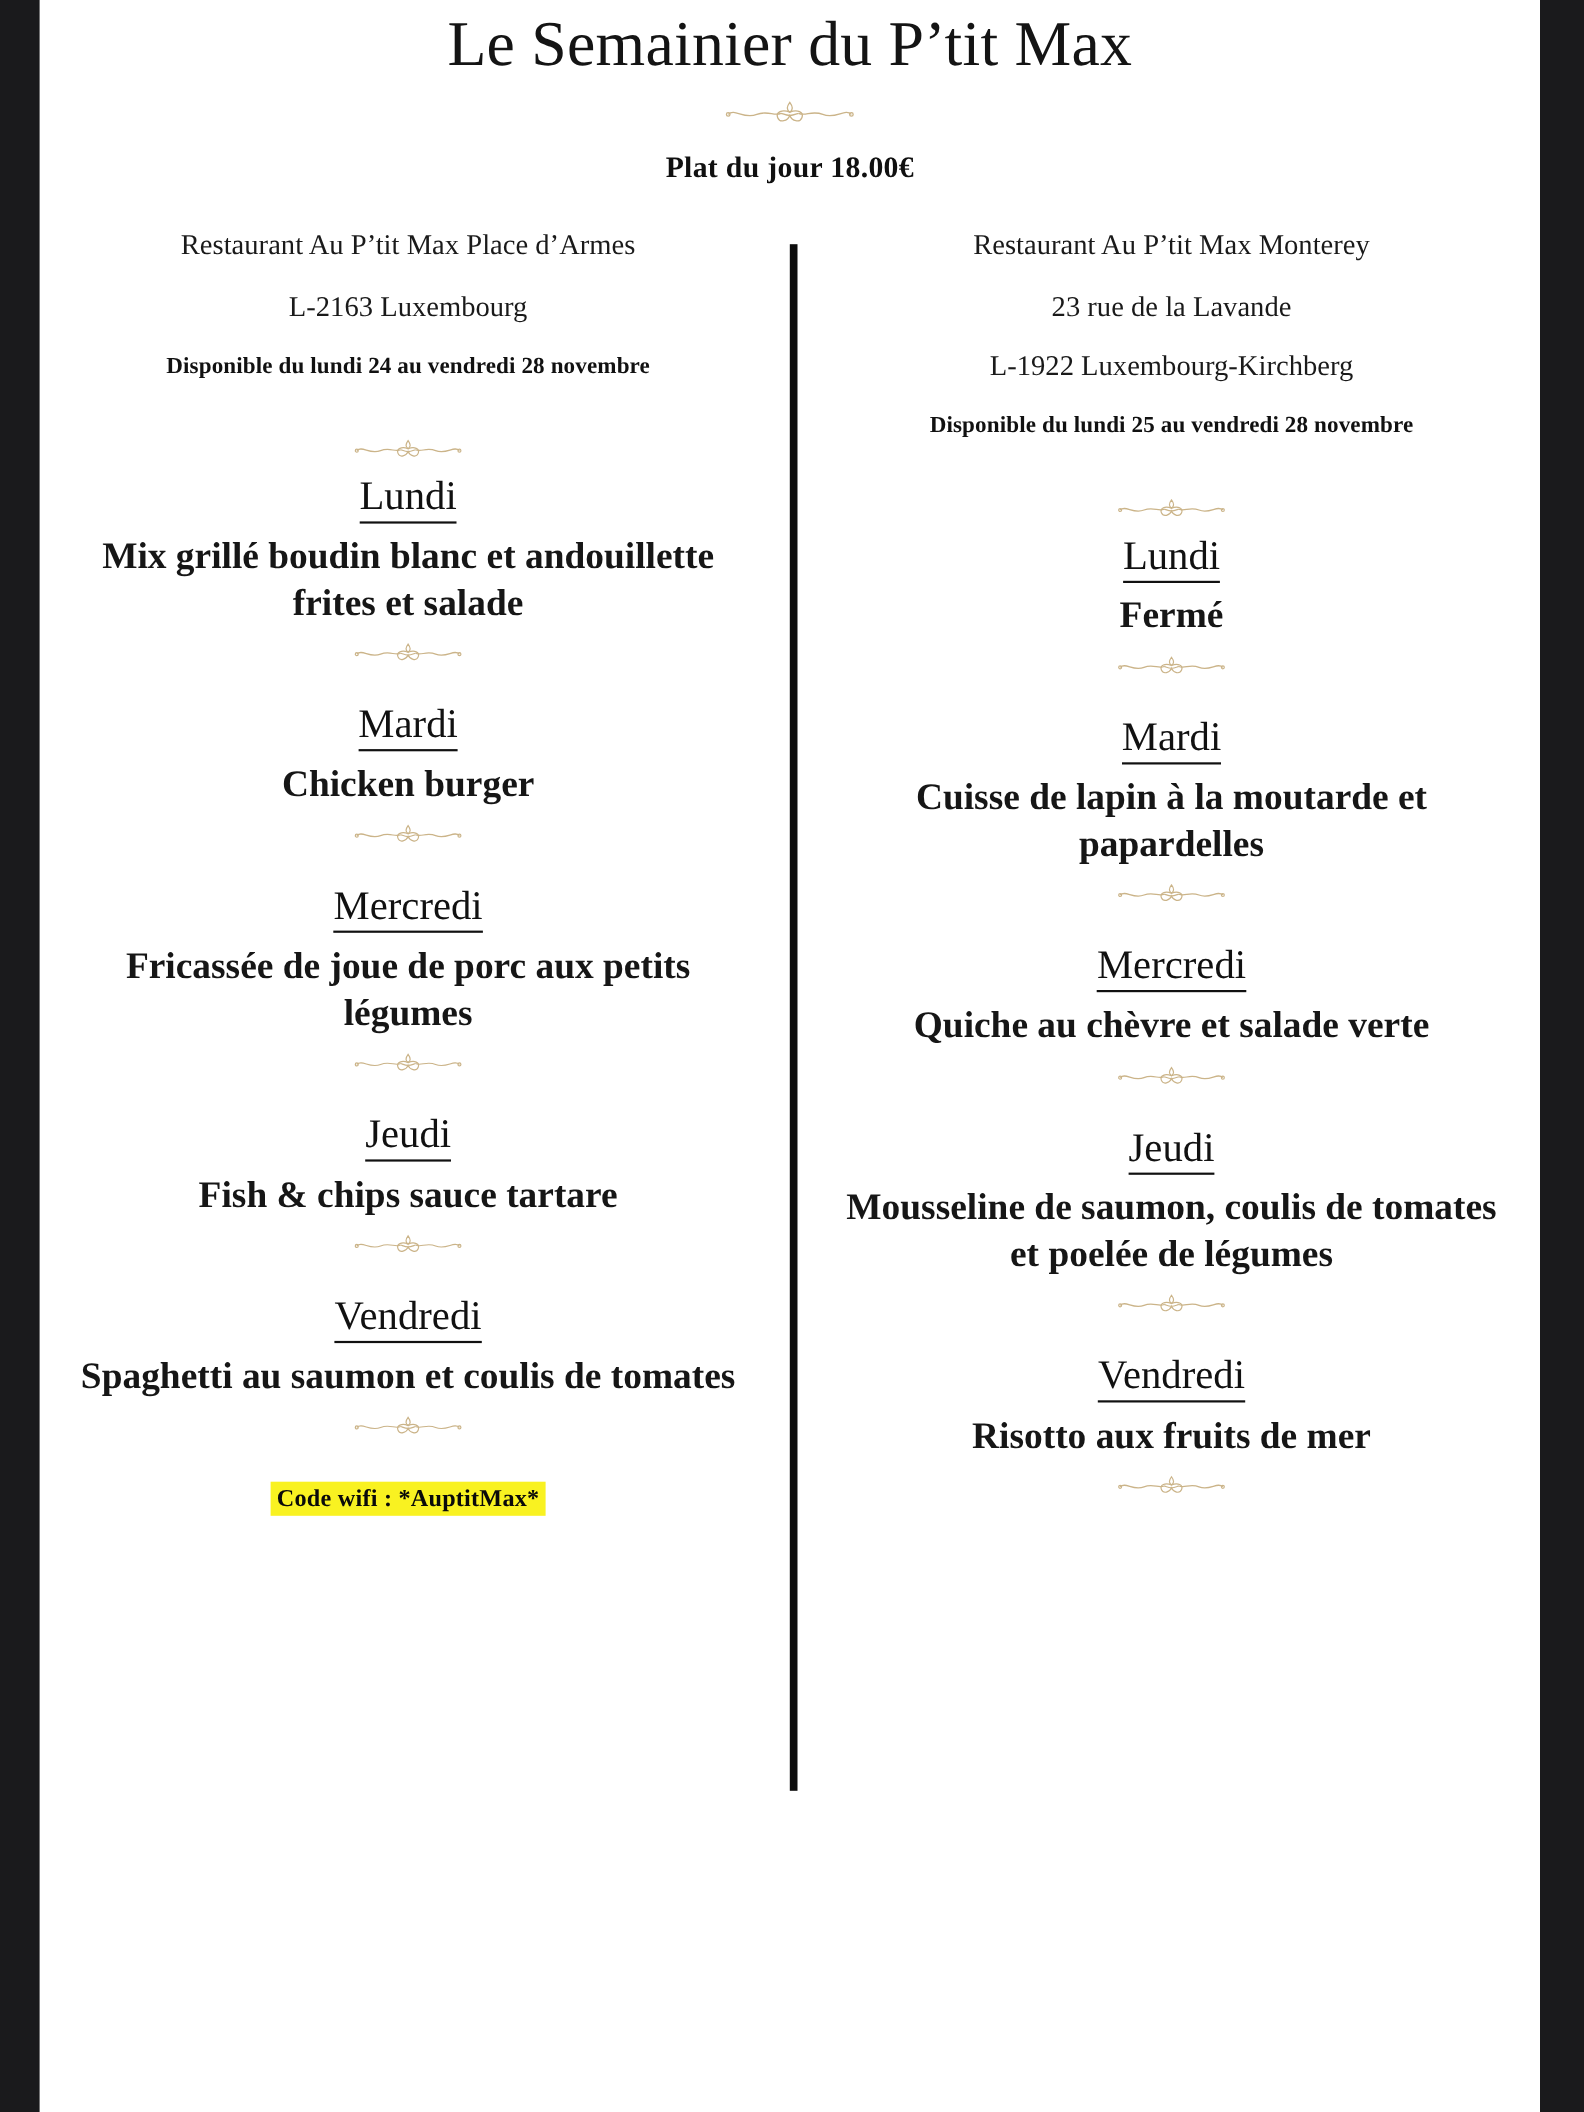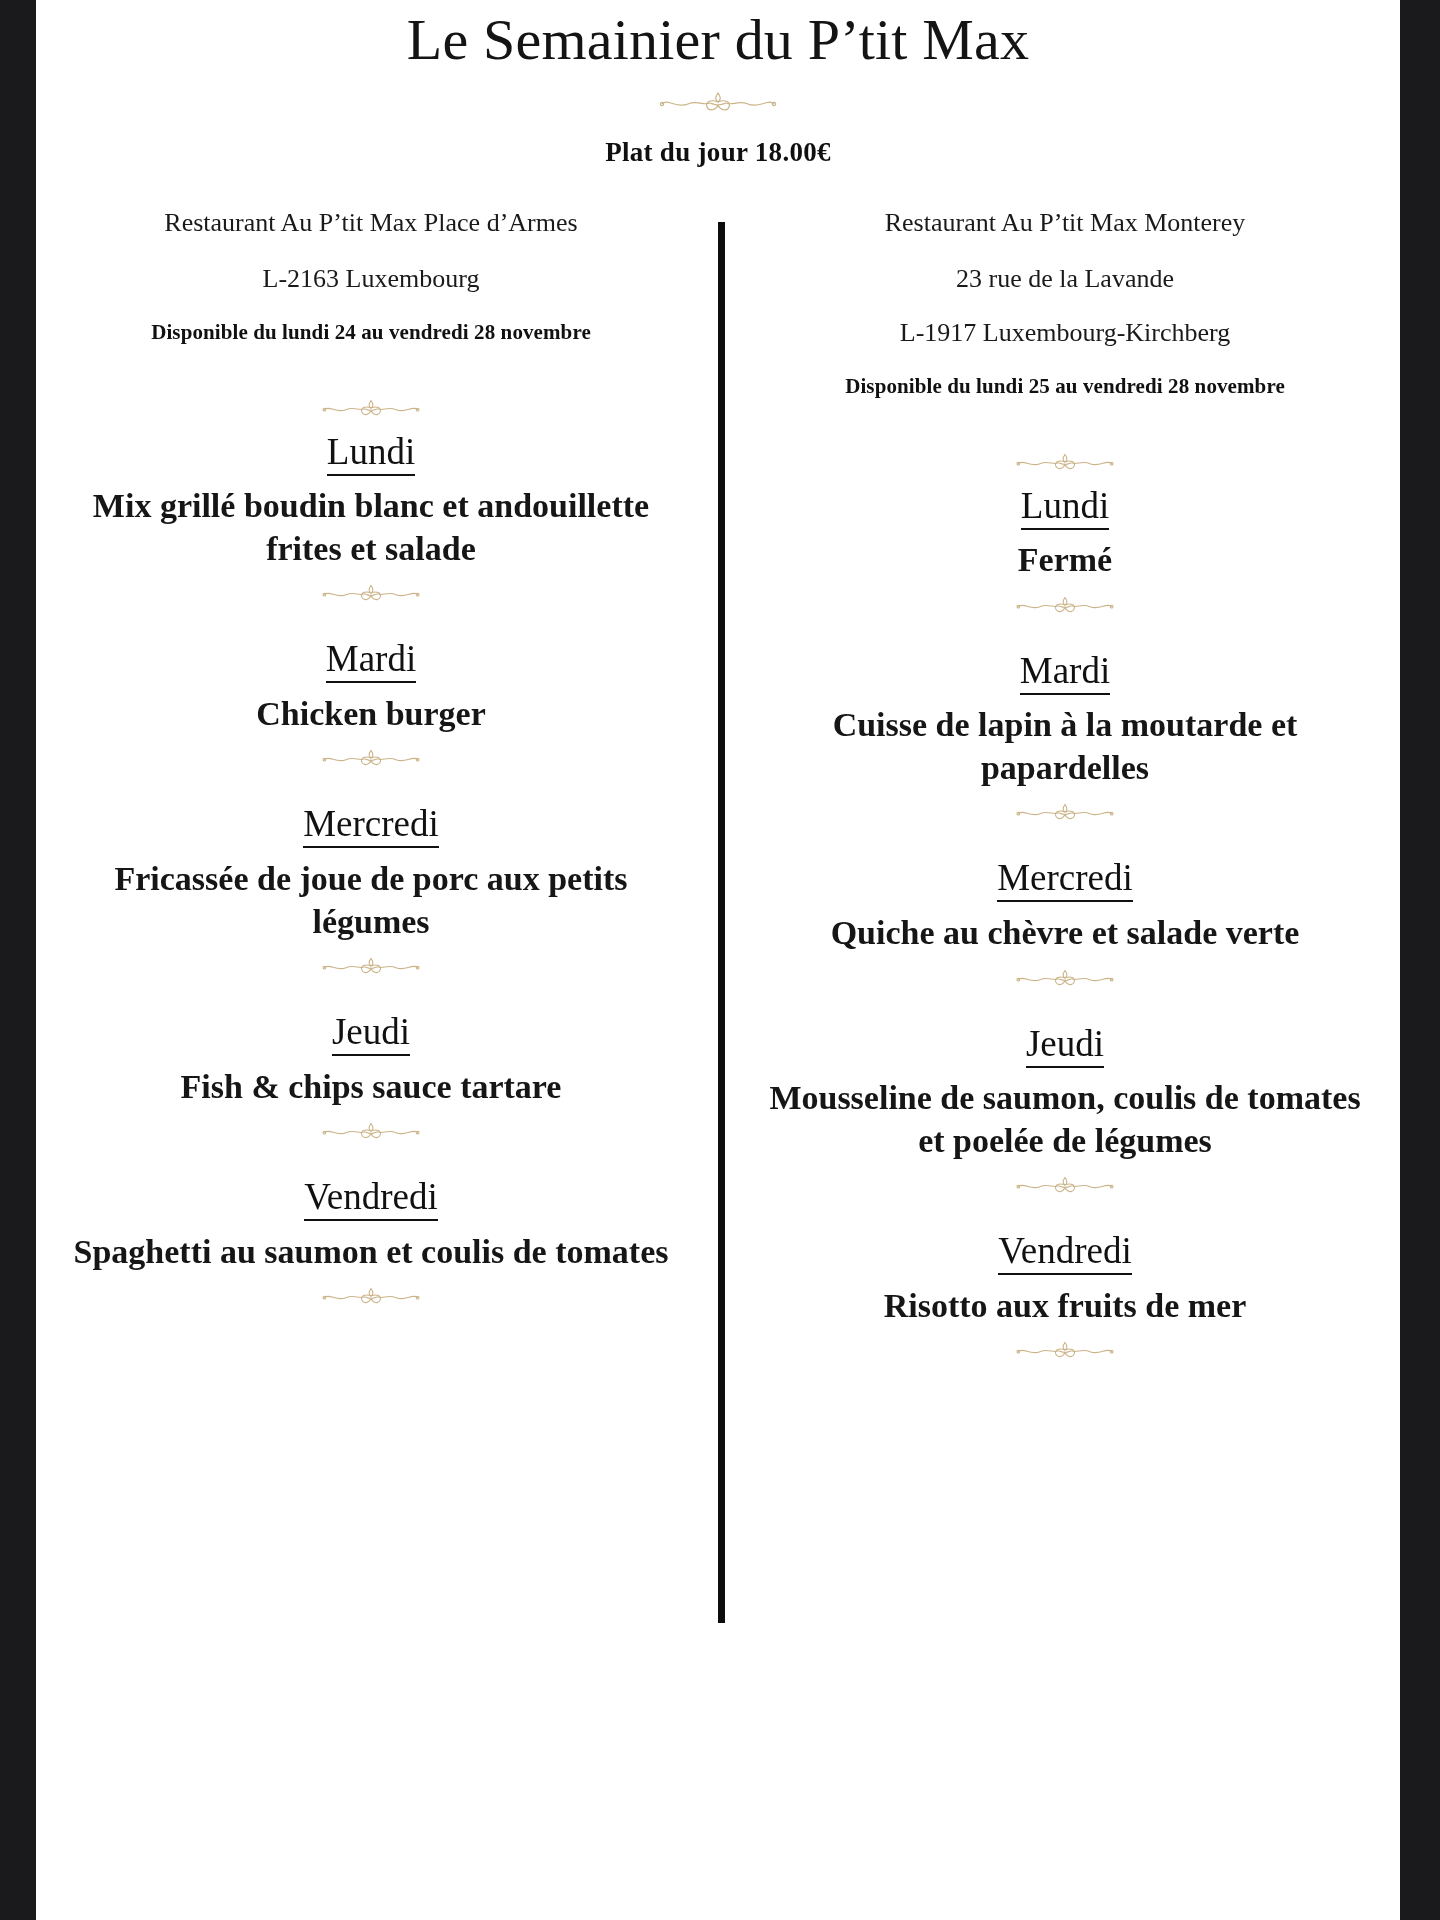--- a/index.html
+++ b/index.html
@@ -265,27 +265,30 @@
             <path d="M116 15 C 110 9, 102 20, 90 15 C 80 11, 74 17, 68 14"></path>
             <circle cx="4" cy="15" r="1.6"></circle>
               <circle cx="116" cy="15" r="1.6"></circle>
             <path d="M60 4 C 57 8, 57 11, 60 13 C 63 11, 63 8, 60 4 Z"></path>
             <path d="M60 13 C 53 10, 47 13, 49 18 C 51 23, 58 21, 60 16 C 62 21, 69 23, 71 18 C 73 13, 67 10, 60 13 Z"></path>
             <path d="M52 14 C 55 15, 57 16, 60 16"></path>
               <path d="M68 14 C 65 15, 63 16, 60 16"></path>
           </svg>
           <div class="spacer-md"></div>
 
+          <div class="wifi-wrap">
+            <span class="wifi-code">Code wifi : *AuptitMax*</span>
+          </div>
         </div>
       </div>
 
       <div class="col">
         <div class="venue-name">Restaurant Au P’tit Max Monterey</div>
         <div class="venue-street">23 rue de la Lavande</div>
-        <div class="venue-city">L-1917 Luxembourg-Kirchberg</div>
+        <div class="venue-city">L-1922 Luxembourg-Kirchberg</div>
         <div class="availability">Disponible du lundi 25 au vendredi 28 novembre</div>
 
         <div class="days">
 
           <svg class="ornament orn-section" width="100" height="22" viewBox="0 0 120 26" fill="none" stroke="currentColor" stroke-width="1.3">
             <path d="M4 15 C 10 9, 18 20, 30 15 C 40 11, 46 17, 52 14"></path>
             <path d="M116 15 C 110 9, 102 20, 90 15 C 80 11, 74 17, 68 14"></path>
             <circle cx="4" cy="15" r="1.6"></circle>
               <circle cx="116" cy="15" r="1.6"></circle>
             <path d="M60 4 C 57 8, 57 11, 60 13 C 63 11, 63 8, 60 4 Z"></path>

